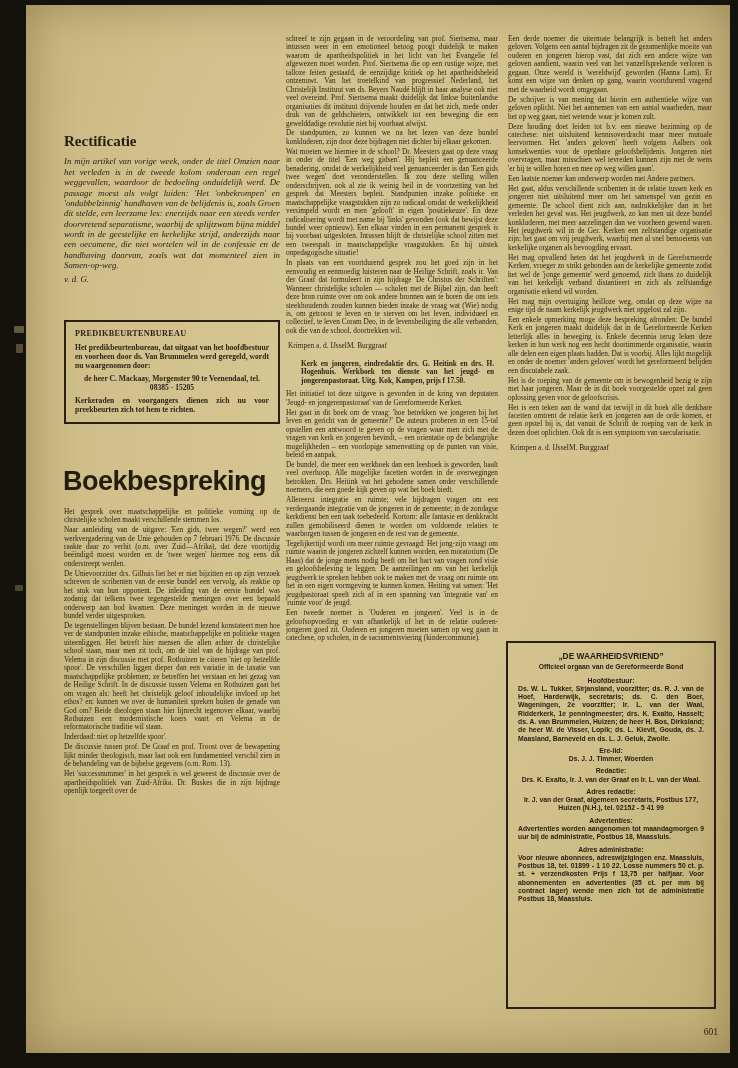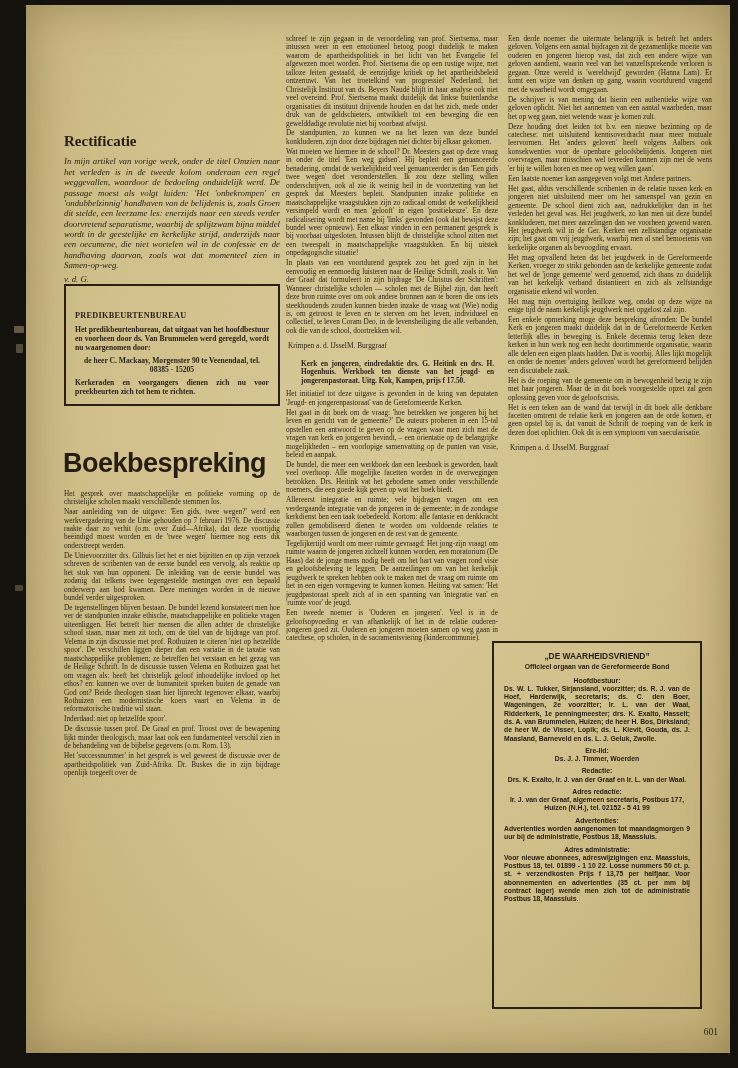--- a/index.html
+++ b/index.html
@@ -22,35 +22,35 @@
   .col-left  { left:38px;  top:128px; width:216px; height:886px; }
   .col-mid   { left:260px; top:30px;  width:212px; height:984px; }
   .col-right { left:482px; top:30px;  width:204px; height:604px; }
 
   .bp { margin-bottom:1.5px; }
 
   .rect-title { font-size:15px; font-weight:bold; margin-bottom:6px; color:#241d10; }
   .rect-body  { font-style:italic; font-size:8.8px; line-height:1.18; }
   .rect-sign  { font-style:italic; font-size:8.8px; margin-top:3px; padding-right:4px; }
 
-  .predik-box { border:2px solid #2a2114; padding:25px 9px 8px; font-weight:bold; font-size:7.6px; line-height:1.2; }
+  .predik-box { border:2px solid #2a2114; margin-top:36px; padding:7px 9px 8px; font-weight:bold; font-size:7.6px; line-height:1.2; }
   .predik-title { font-size:8.2px; letter-spacing:.3px; margin-bottom:4px; }
   .predik-intro { text-align:justify; }
   .predik-contact { text-align:center; margin:4px 6px; }
   .predik-outro { text-align:justify; margin-top:3px; }
 
   .boek-title { font-family:"Liberation Sans", sans-serif; font-size:27px; font-weight:bold; letter-spacing:-.5px; margin:42px 0 10px -1px; color:#241d10; text-align:left; }
 
   .review-heading { font-weight:bold; margin:6px 4px 5px 15px; text-align:justify; }
 
   .signoff { display:flex; font-size:7.4px; margin:7px 2px 9px; }
   .signoff span { white-space:nowrap; }
 
   .colophon {
-    position:absolute; left:466px; top:636px; width:210px; height:368px;
+    position:absolute; left:480px; top:636px; width:210px; height:368px;
     border:2px solid #2a2114; padding:8px 10px;
     font-family:"Liberation Sans", sans-serif; font-weight:bold;
     font-size:6.8px; line-height:1.22; color:#241d10; overflow:hidden;
   }
   .colo-title { text-align:center; font-size:8.4px; margin-bottom:2px; }
   .colo-sub   { text-align:center; margin-bottom:5px; }
   .colo-head  { text-align:center; margin-top:4px; }
   .colo-body  { text-align:justify; }
   .colo-body.center { text-align:center; }
 
@@ -105,21 +105,21 @@
     <p class="bp">De bundel, die meer een werkboek dan een leesboek is geworden, haalt veel overhoop. Alle mogelijke facetten worden in de overwegingen betrokken. Drs. Heitink vat het gebodene samen onder verschillende noemers, die een goede kijk geven op wat het boek biedt.</p>
     <p class="bp">Allereerst integratie en ruimte; vele bijdragen vragen om een verdergaande integratie van de jongeren in de gemeente; in de zondagse kerkdienst ben een taak toebedeeld. Kortom: alle fantasie en denkkracht zullen gemobiliseerd dienen te worden om voldoende relaties te waarborgen tussen de jongeren en de rest van de gemeente.</p>
     <p class="bp">Tegelijkertijd wordt om meer ruimte gevraagd: Het jong-zijn vraagt om ruimte waarin de jongeren zichzelf kunnen worden, een moratorium (De Haas) dat de jonge mens nodig heeft om het hart van vragen rond visie en geloofsbeleving te leggen. De aanzeilingen om van het kerkelijk jeugdwerk te spreken hebben ook te maken met de vraag om ruimte om het in een eigen vormgeving te kunnen komen. Heiting vat samen: 'Het jeugdpastoraat speelt zich af in een spanning van 'integratie van' en 'ruimte voor' de jeugd.</p>
     <p class="bp">Een tweede noemer is 'Ouderen en jongeren'. Veel is in de geloofsopvoeding er van afhankelijk of het in de relatie ouderen-jongeren goed zit. Ouderen en jongeren moeten samen op weg gaan in catechese, op scholen, in de sacramentsviering (kindercommunie).</p>
   </section>
 
   <section class="col col-right">
     <p class="bp">Een derde noemer die uitermate belangrijk is betreft het anders geloven. Volgens een aantal bijdragen zit de gezamenlijke moeite van ouderen en jongeren hierop vast, dat zich een andere wijze van geloven aandient, waarin veel van het vanzelfsprekende verloren is gegaan. Onze wereld is 'wereldwijd' geworden (Hanna Lam). Er komt een wijze van denken op gang, waarin voortdurend vragend met de waarheid wordt omgegaan.</p>
     <p class="bp">De schrijver is van mening dat hierin een authentieke wijze van geloven oplicht. Niet het aannemen van een aantal waarheden, maar het op weg gaan, niet wetende waar je komen zult.</p>
     <p class="bp">Deze houding doet leiden tot b.v. een nieuwe bezinning op de catechese: niet uitsluitend kennisoverdracht maar meer mutuale leervormen. Het 'anders geloven' heeft volgens Aalbers ook konsekwenties voor de openbare geloofsbelijdenis. Jongeren niet overvragen, maar misschien wel tevreden kunnen zijn met de wens 'er bij te willen horen en mee op weg willen gaan'.</p>
-    <p class="bp">Een laatste noemer kan aangegeven volgt met Andere partners.</p>
+    <p class="bp">Een laatste noemer kan onderwerp worden met Andere partners.</p>
     <p class="bp">Het gaat, aldus verschillende scribenten in de relatie tussen kerk en jongeren niet uitsluitend meer om het samenspel van gezin en gemeente. De school dient zich aan, nadrukkelijker dan in het verleden het geval was. Het jeugdwerk, zo kan men uit deze bundel konkluderen, met meer aarzelingen dan we voorheen gewend waren. Het jeugdwerk wil in de Ger. Kerken een zelfstandige organisatie zijn; het gaat om vrij jeugdwerk, waarbij men al snel bemoeienis van kerkelijke organen als bevoogding ervaart.</p>
     <p class="bp">Het mag opvallend heten dat het jeugdwerk in de Gereformeerde Kerken, vroeger zo strikt gebonden aan de kerkelijke gemeente zodat het wel de 'jonge gemeente' werd genoemd, zich thans zo duidelijk van het kerkelijk verband distantieert en zich als zelfstandige organisatie erkend wil worden.</p>
     <p class="bp">Het mag mijn overtuiging heilloze weg, omdat op deze wijze na enige tijd de naam kerkelijk jeugdwerk niet opgelost zal zijn.</p>
     <p class="bp">Een enkele opmerking moge deze bespreking afronden: De bundel Kerk en jongeren maakt duidelijk dat in de Gereformeerde Kerken letterlijk alles in beweging is. Enkele decennia terug leken deze kerken in hun werk nog een hecht doortimmerde organisatie, waarin alle delen een eigen plaats hadden. Dat is voorbij. Alles lijkt mogelijk en onder de noemer 'anders geloven' wordt het gereformeerd belijden een discutabele zaak.</p>
     <p class="bp">Het is de roeping van de gemeente om in bewogenheid bezig te zijn met haar jongeren. Maar de in dit boek voorgestelde opzet zal geen oplossing geven voor de geloofscrisis.</p>
     <p class="bp">Het is een teken aan de wand dat terwijl in dit boek alle denkbare facetten omtrent de relatie kerk en jongeren aan de orde komen, er geen opstel bij is, dat vanuit de Schrift de roeping van de kerk in dezen doet oplichten. Ook dit is een symptoom van saecularisatie.</p>
 
     <div class="signoff">
       <span>Krimpen a. d. IJssel</span>
       <span>M. Burggraaf</span>

